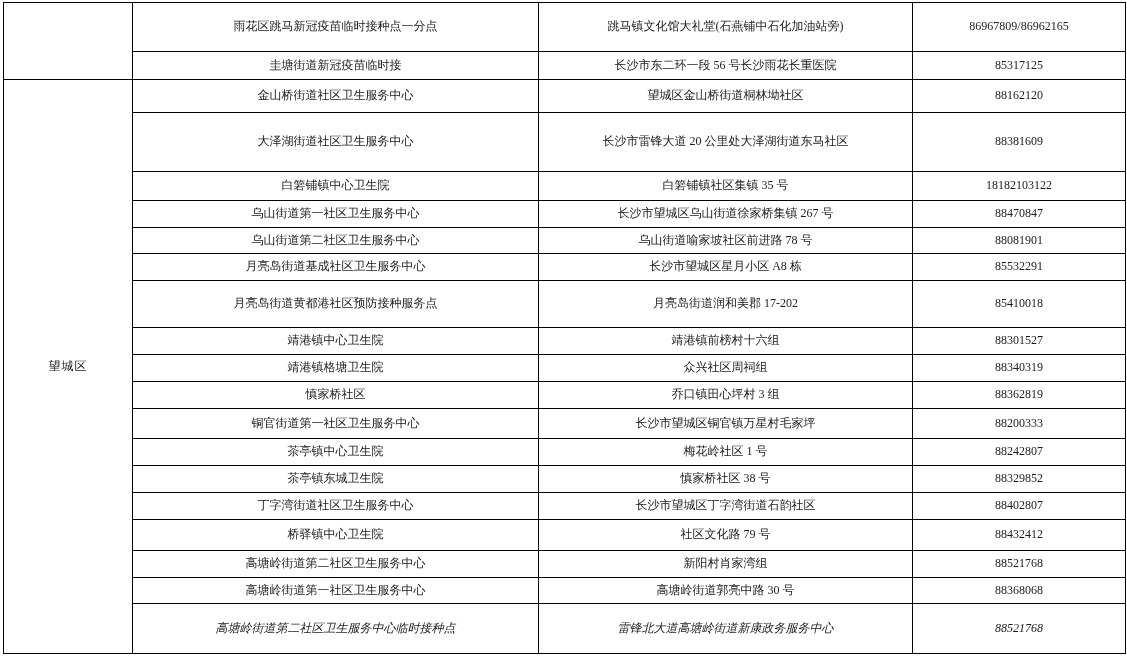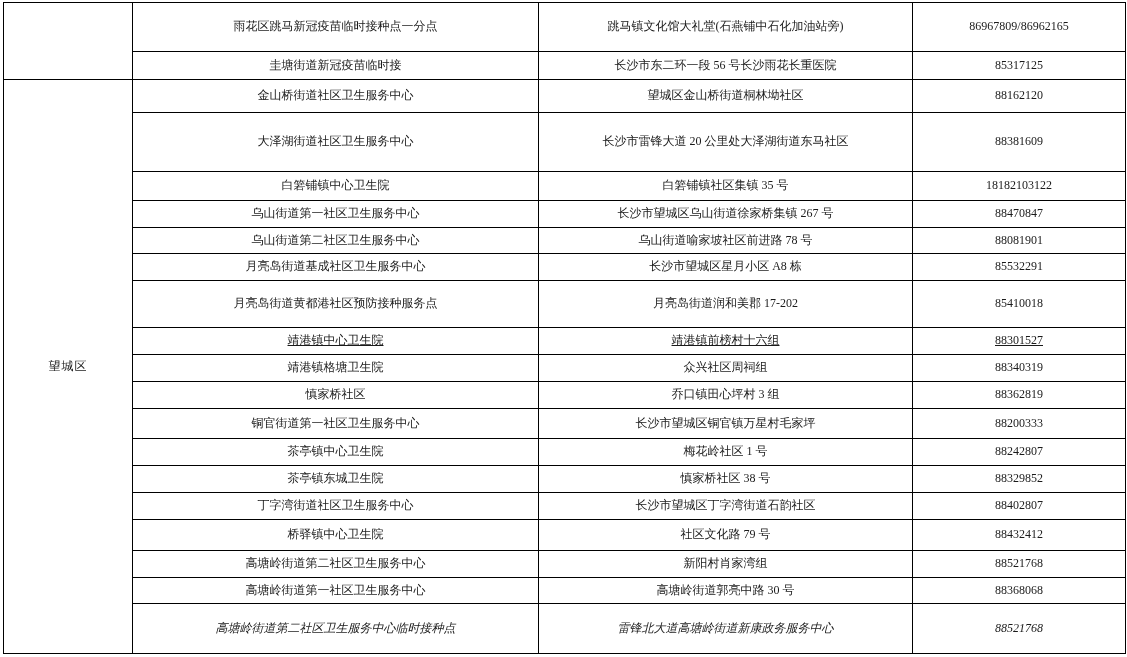--- a/index.html
+++ b/index.html
@@ -95,21 +95,21 @@
         <tr style="height: 27px;">
           <td class="site-name-cell">月亮岛街道基成社区卫生服务中心</td>
           <td class="address-cell">长沙市望城区星月小区 A8 栋</td>
           <td class="phone-cell">85532291</td>
         </tr>
         <tr style="height: 47px;">
           <td class="site-name-cell">月亮岛街道黄都港社区预防接种服务点</td>
           <td class="address-cell">月亮岛街道润和美郡 17-202</td>
           <td class="phone-cell">85410018</td>
         </tr>
-        <tr style="height: 27px; text-decoration: underline;">
+        <tr style="height: 27px;">
           <td class="site-name-cell">靖港镇中心卫生院</td>
           <td class="address-cell">靖港镇前榜村十六组</td>
           <td class="phone-cell">88301527</td>
         </tr>
         <tr style="height: 27px;">
           <td class="site-name-cell">靖港镇格塘卫生院</td>
           <td class="address-cell">众兴社区周祠组</td>
           <td class="phone-cell">88340319</td>
         </tr>
         <tr style="height: 27px;">

